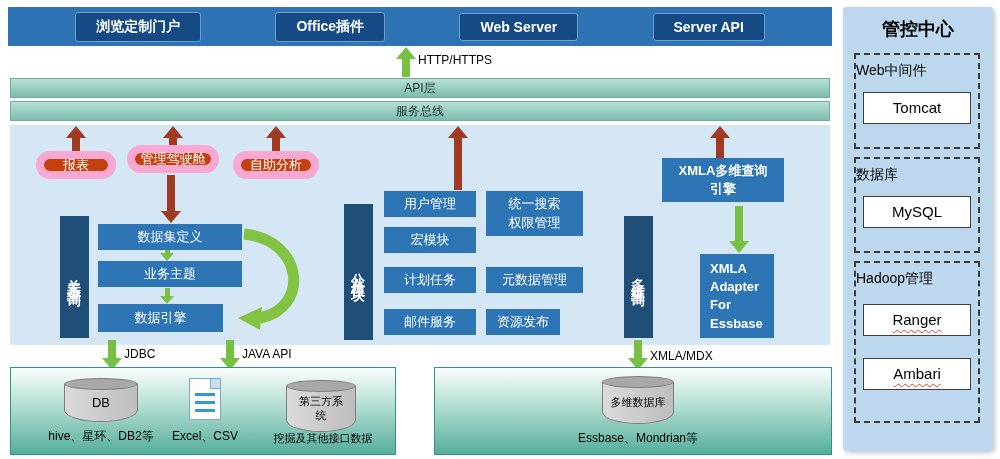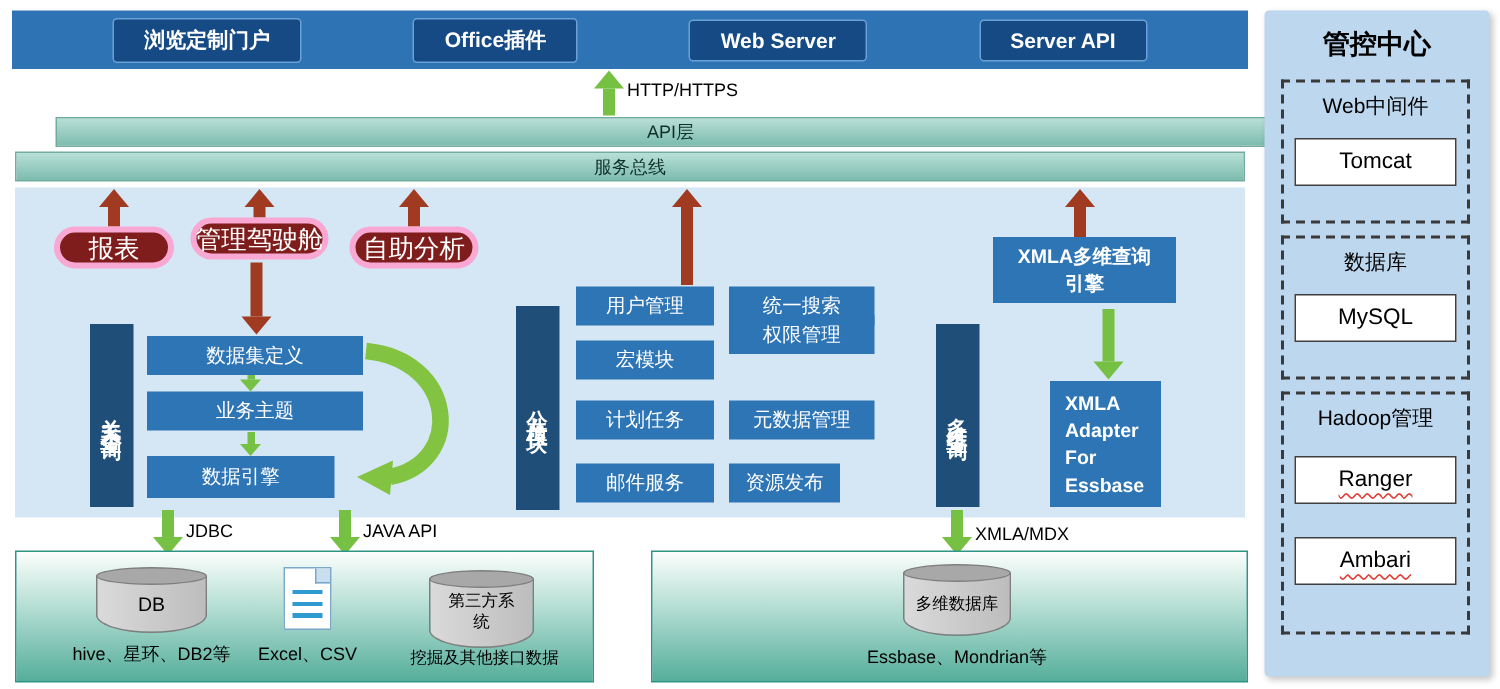--- a/index.html
+++ b/index.html
@@ -13,22 +13,22 @@
           font-weight:bold;font-size:14px;padding:5px 20px;white-space:nowrap;}
 
   
   .bar{position:absolute;left:10px;width:820px;height:20px;display:flex;align-items:center;justify-content:center;
        font-size:12px;color:#10312b;background:linear-gradient(180deg,#b9dfd6,#7cbcae);
        border:1px solid #74ab9f;box-sizing:border-box;}
 
   
   .mainarea{position:absolute;left:10px;top:125px;width:820px;height:220px;background:#d5e6f4;}
 
-  .oval{position:absolute;background:#7f1d1d;border:4px solid #f9a8d4;border-radius:15px;color:#fff;
-        font-size:17px;display:flex;align-items:center;justify-content:center;box-sizing:border-box;white-space:nowrap;}
+  .oval{position:absolute;background:#c2410c;border:8px solid #f9a8d4;border-radius:15px;color:#fff;
+        font-size:13px;display:flex;align-items:center;justify-content:center;box-sizing:border-box;white-space:nowrap;}
 
   .vbar{position:absolute;width:29px;background:#1f4e79;color:#fff;writing-mode:vertical-rl;text-orientation:upright;
         letter-spacing:5px;font-size:14px;font-weight:bold;display:flex;align-items:center;justify-content:center;}
 
   .bluebox{position:absolute;background:#2e75b6;color:#fff;font-size:13px;display:flex;align-items:center;
            justify-content:center;white-space:nowrap;box-sizing:border-box;}
   .bluebox.wrap{white-space:normal;text-align:center;font-weight:bold;line-height:1.35;}
   .bluebox.blocktext{display:block;white-space:normal;text-align:left;font-weight:bold;line-height:1.4;}
 
   
@@ -58,21 +58,21 @@
   .doc .fold{position:absolute;top:0;right:0;width:9px;height:9px;background:#c9dff0;
              border-left:1px solid #7ba7c9;border-bottom:1px solid #7ba7c9;}
   .doc .lines{position:absolute;left:5px;right:5px;top:14px;height:19px;
               background:repeating-linear-gradient(180deg,#2e9ad0 0 3px,transparent 3px 8px);}
 
   
   .ccpanel{position:absolute;left:843px;top:7px;width:150px;height:444px;background:#bdd7ee;border-radius:3px;
            box-shadow:2px 2px 4px rgba(0,0,0,.22);}
   .cctitle{position:absolute;top:10px;left:0;width:100%;text-align:center;font-size:18px;font-weight:bold;color:#000;}
   .ccgroup{position:absolute;left:11px;width:126px;border:2px dashed #3a3a3a;box-sizing:border-box;}
-  .cclabel{margin-top:7px;text-align:center;font-size:14px;color:#000;}
+  .cclabel{margin-top:7px;font-size:14px;color:#000;}
   .ccitem{margin:12px 7px 0;height:32px;line-height:30px;background:#fff;border:1px solid #3f3f3f;
           text-align:center;font-size:15px;color:#000;box-sizing:border-box;}
   .squiggle{text-decoration:underline wavy #e03c31 1px;text-underline-offset:4px;}
 
   .curve{position:absolute;left:238px;top:222px;}
 </style>
 </head>
 <body>
 
 <div class="stage">
@@ -83,21 +83,21 @@
     <div class="topbtn">Web Server</div>
     <div class="topbtn">Server API</div>
   </div>
 
   <div class="arr" style="--c:#76c043;left:396px;top:47px;height:30px;">
     <div class="hu"></div>
     <div class="shaft"></div>
   </div>
   <div class="clabel" style="left:418px;top:53px;">HTTP/HTTPS</div>
 
-  <div class="bar" style="top:78px;margin-left:27px;">API层</div>
+  <div class="bar" style="top:78px;">API层</div>
   <div class="bar" style="top:101px;">服务总线</div>
 
   <div class="mainarea"></div>
 
   <div class="arr" style="--c:#a03b22;left:66px;top:126px;height:25px;">
     <div class="hu"></div>
       <div class="shaft"></div>
   </div>
   <div class="arr" style="--c:#a03b22;left:163px;top:126px;height:19px;">
     <div class="hu"></div>

